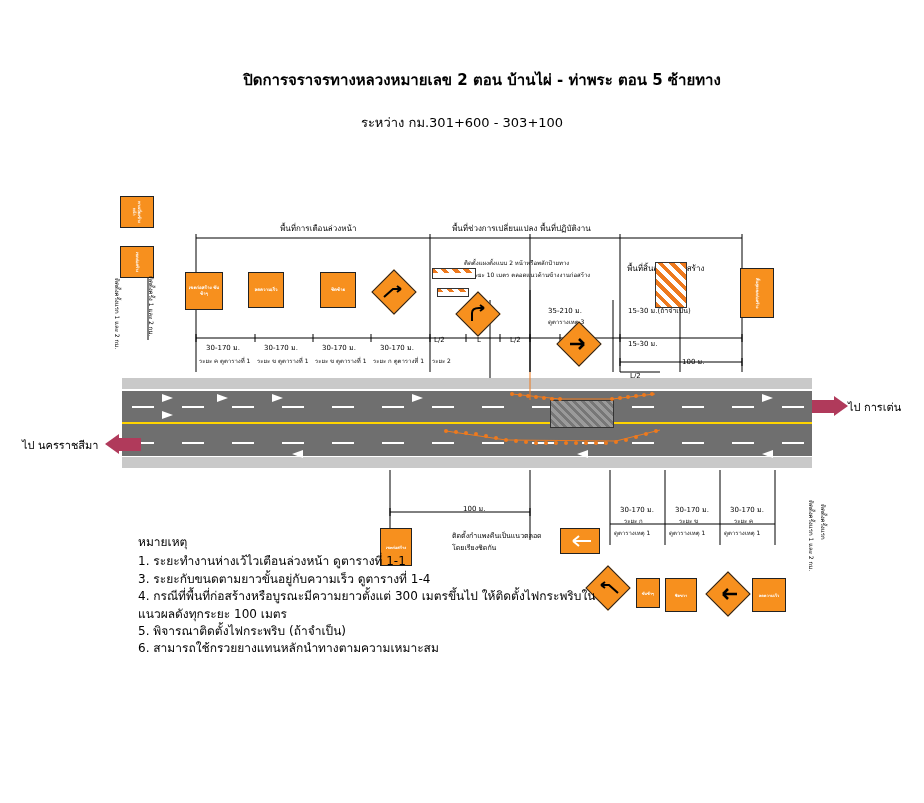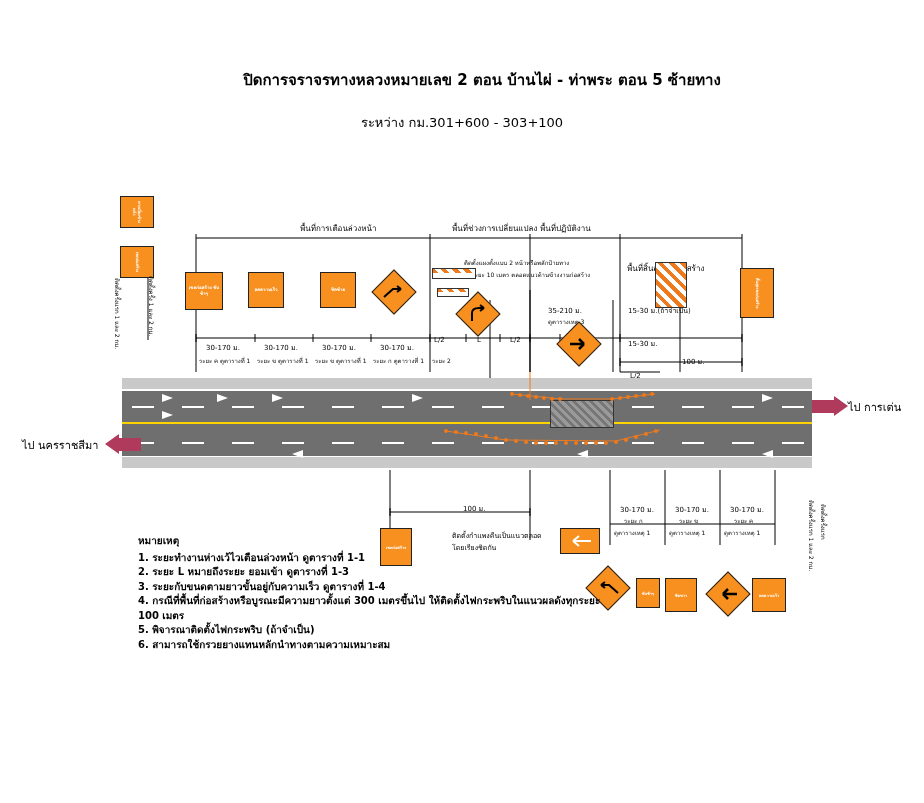--- a/index.html
+++ b/index.html
@@ -34,31 +34,31 @@
   .lbl{position:absolute;font-size:7px;white-space:nowrap;}
   .lbl9{position:absolute;font-size:8px;white-space:nowrap;}
   .lbl6{position:absolute;font-size:6px;white-space:nowrap;}
   .vlbl{position:absolute;font-size:6px;white-space:nowrap;writing-mode:vertical-rl;}
 
   .bigarrow{position:absolute;display:flex;align-items:center;}
   .bigarrow .body{height:13px;background:#b03a5b;}
   .bigarrow .tipR{width:0;height:0;border-top:10px solid transparent;border-bottom:10px solid transparent;border-left:14px solid #b03a5b;}
   .bigarrow .tipL{width:0;height:0;border-top:10px solid transparent;border-bottom:10px solid transparent;border-right:14px solid #b03a5b;}
 
-  .note{position:absolute;font-size:10px;line-height:1.45;font-weight:bold;}
+  .note{position:absolute;font-size:12px;line-height:1.45;}
   svg{display:block;overflow:visible;}
 </style>
 </head>
 <body>
 
 <div class="abs ttl" style="left:0;top:68px;margin-left:20px;">ปิดการจราจรทางหลวงหมายเลข 2 ตอน บ้านไผ่ - ท่าพระ ตอน 5 ซ้ายทาง</div>
 <div class="abs sub" style="left:0;top:112px;">ระหว่าง กม.301+600 - 303+100</div>
 
 <div class="abs">
-  <div class="lbl9" style="left:300px;top:222px;">พื้นที่การเตือนล่วงหน้า</div>
+  <div class="lbl9" style="left:280px;top:222px;">พื้นที่การเตือนล่วงหน้า</div>
   <div class="lbl9" style="left:452px;top:222px;">พื้นที่ช่วงการเปลี่ยนแปลง</div>
   <div class="lbl9" style="left:540px;top:222px;">พื้นที่ปฏิบัติงาน</div>
   <div class="lbl9" style="left:627px;top:222px;margin-top:40px;">พื้นที่สิ้นสุดการก่อสร้าง</div>
 </div>
 
 <svg class="abs" style="left:0;top:0;width:924px;height:803px;pointer-events:none;">
   <g stroke="#000" stroke-width="1" fill="none">
 
     <line x1="196" y1="234" x2="196" y2="372"></line>
     <line x1="430" y1="234" x2="430" y2="372"></line>
@@ -360,18 +360,17 @@
   <div class="lbl6" style="left:679px;top:516px;">ระยะ ข</div>
   <div class="lbl6" style="left:669px;top:528px;">ดูตารางเหตุ 1</div>
   <div class="lbl" style="left:730px;top:504px;">30-170 ม.</div>
   <div class="lbl6" style="left:734px;top:516px;">ระยะ ค</div>
   <div class="lbl6" style="left:724px;top:528px;">ดูตารางเหตุ 1</div>
 </div>
 
 <div class="note" style="left:138px;top:534px;width:470px;">
   <div style="margin-bottom:2px;">หมายเหตุ</div>
   <div>1. ระยะทำงานห่างเว้ไวเตือนล่วงหน้า ดูตารางที่ 1-1</div>
-  <div>2. ระยะ L หมายถึงระยะ ยอมเข้า ดูตารางที่ 1-3</div>
   <div>3. ระยะกับขนดตามยาวขั้นอยู่กับความเร็ว ดูตารางที่ 1-4</div>
   <div>4. กรณีที่พื้นที่ก่อสร้างหรือบูรณะมีความยาวตั้งแต่ 300 เมตรขึ้นไป ให้ติดตั้งไฟกระพริบในแนวผลดังทุกระยะ 100 เมตร</div>
   <div>5. พิจารณาติดตั้งไฟกระพริบ (ถ้าจำเป็น)</div>
   <div>6. สามารถใช้กรวยยางแทนหลักนำทางตามความเหมาะสม</div>
 </div>
 
 </body></html>

